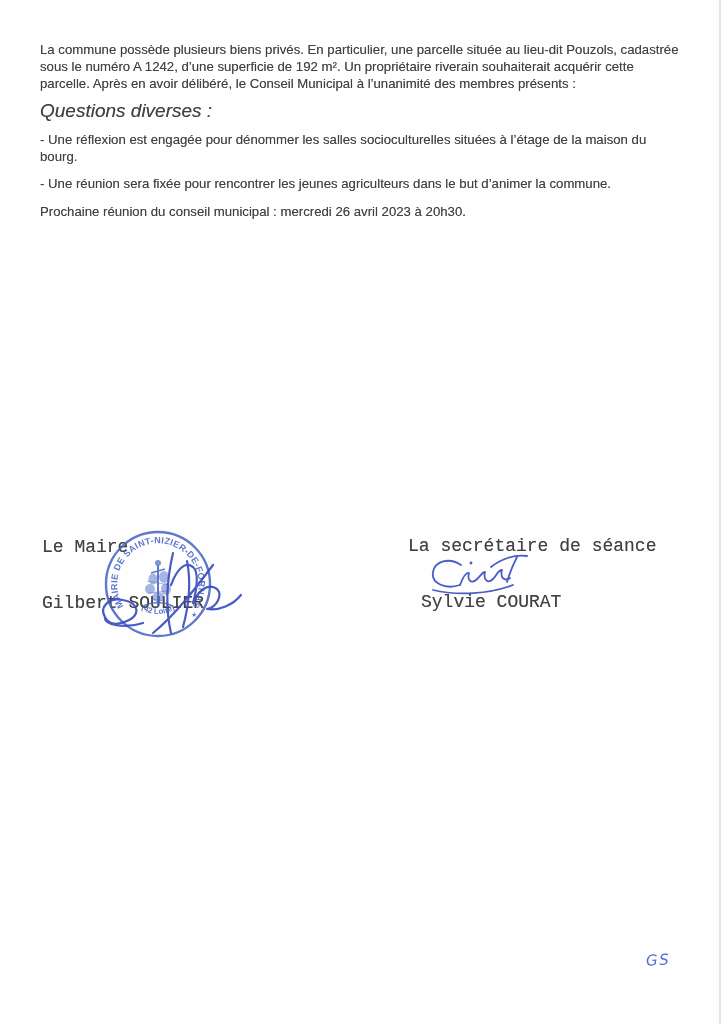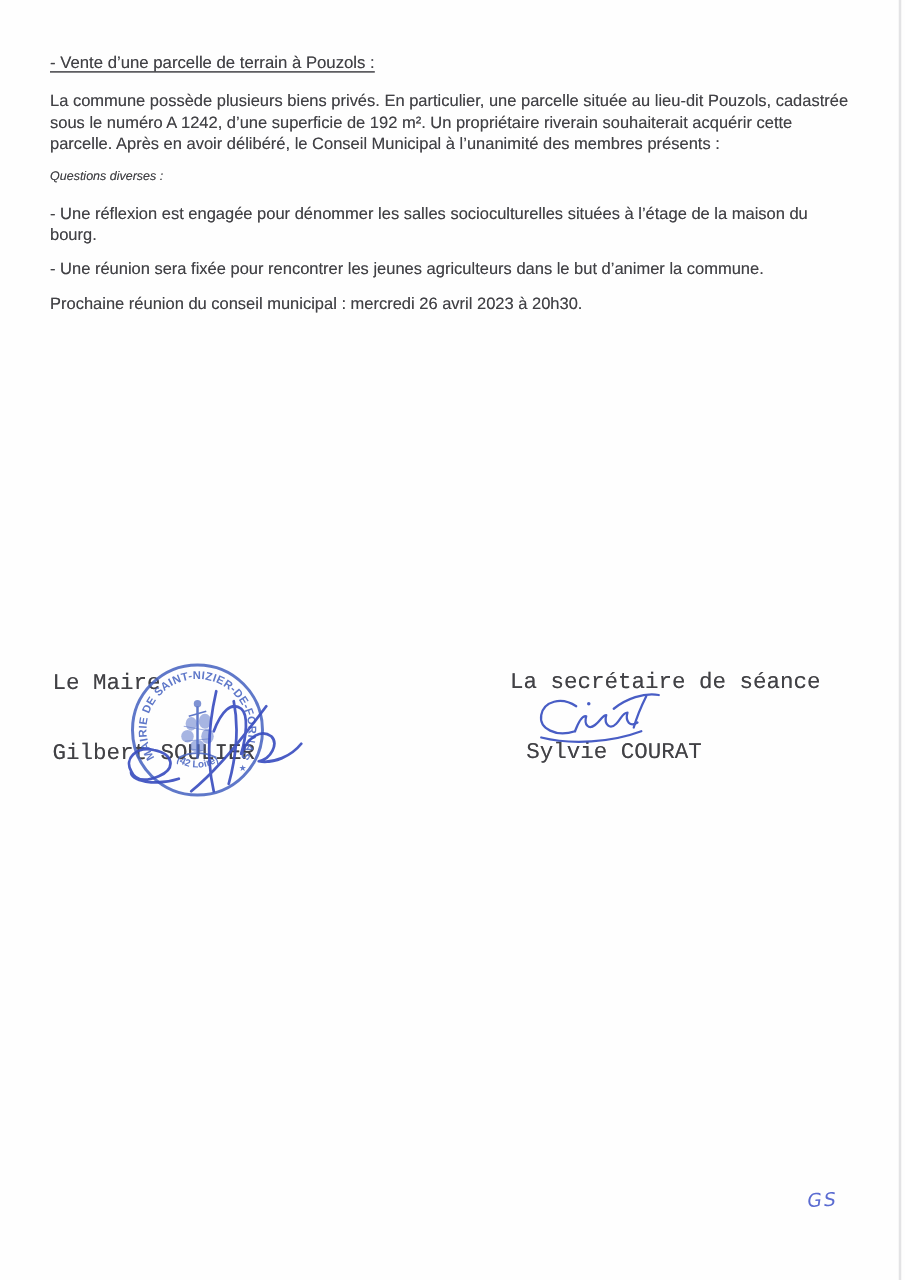--- a/index.html
+++ b/index.html
@@ -14,21 +14,21 @@
   .content{
     position:absolute;left:40px;top:42px;width:646px;
     color:#414145;font-size:13.2px;line-height:16.9px;
     text-shadow:0 0 .4px rgba(70,70,75,.55);
   }
   .content p{margin:0 0 10.5px 0;}
   .section-title{
     text-decoration:underline;text-underline-offset:3px;
     margin:0 0 14px 0 !important;font-size:13.4px;
   }
-  .questions-title{font-style:italic;font-size:10px;margin:4px 0 12px 0 !important;}
+  .questions-title{font-style:italic;font-size:19px;margin:4px 0 12px 0 !important;}
   .sig-label{
     position:absolute;color:#414145;font-size:18px;
     text-shadow:0 0 .4px rgba(70,70,75,.55);white-space:nowrap;font-family:Liberation Mono, monospace;
   }
   #mayor-role{left:42px;top:537px;}
   #mayor-name{left:42px;top:593px;}
   #secretary-role{left:408px;top:536px;}
   #secretary-name{left:421px;top:592px;}
   .stamp-svg{position:absolute;left:103px;top:529px;opacity:.88;}
   .mayor-sig-svg{position:absolute;left:95px;top:545px;}
@@ -41,21 +41,20 @@
   .stamp-ring-text{font-family:"Liberation Sans",sans-serif;font-size:9px;font-weight:600;fill:#4a66c2;letter-spacing:.3px;}
   .stamp-bottom-text{font-family:"Liberation Sans",sans-serif;font-size:8px;font-weight:600;fill:#4a66c2;}
   .stamp-star{font-size:7px;fill:#4a66c2;}
 </style>
 </head>
 <body>
 
 <div class="page">
 
   <div class="content">
-    <p class="section-title">- Vente d’une parcelle de terrain à Pouzols :</p>
     <p>La commune possède plusieurs biens privés. En particulier, une parcelle située au lieu-dit Pouzols, cadastrée sous le numéro A 1242, d’une superficie de 192 m². Un propriétaire riverain souhaiterait acquérir cette parcelle. Après en avoir délibéré, le Conseil Municipal à l’unanimité des membres présents :</p>
     <p class="questions-title">Questions diverses :</p>
     <p>- Une réflexion est engagée pour dénommer les salles socioculturelles situées à l’étage de la maison du bourg.</p>
     <p>- Une réunion sera fixée pour rencontrer les jeunes agriculteurs dans le but d’animer la commune.</p>
     <p>Prochaine réunion du conseil municipal : mercredi 26 avril 2023 à 20h30.</p>
   </div>
 
   <div class="sig-label" id="mayor-role">Le Maire</div>
   <div class="sig-label" id="mayor-name">Gilbert SOULIER</div>
   <div class="sig-label" id="secretary-role">La secrétaire de séance</div>

